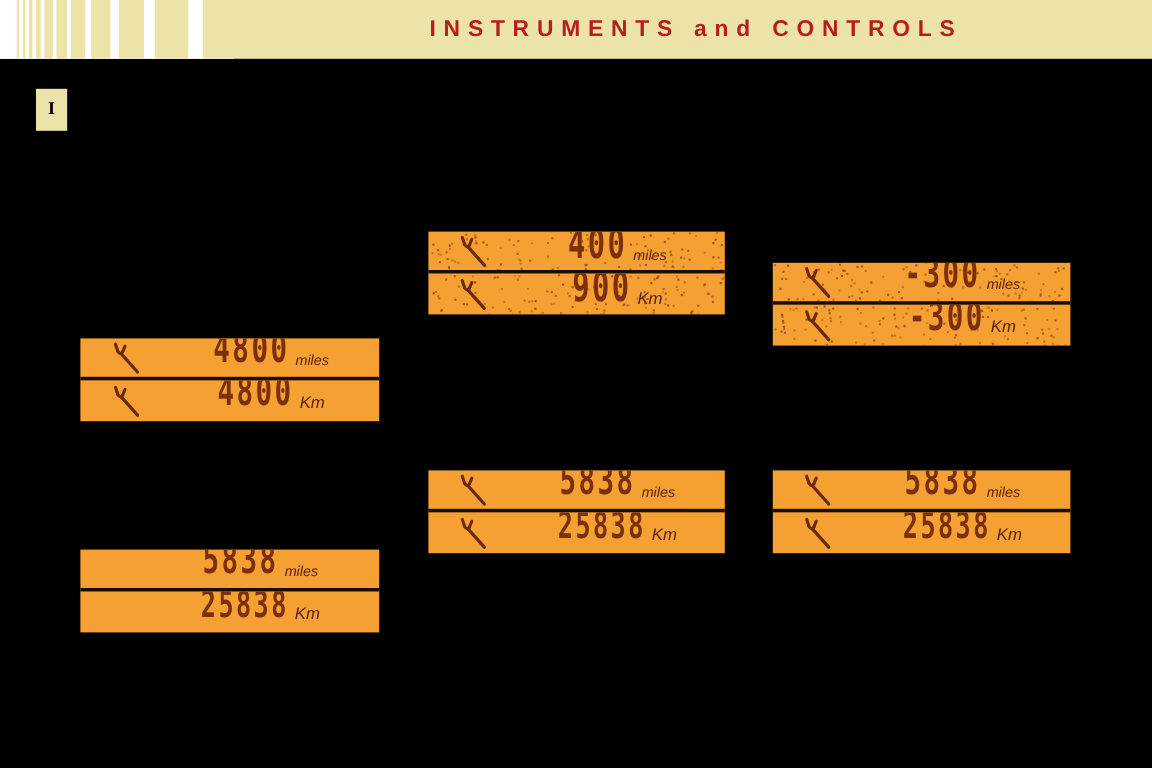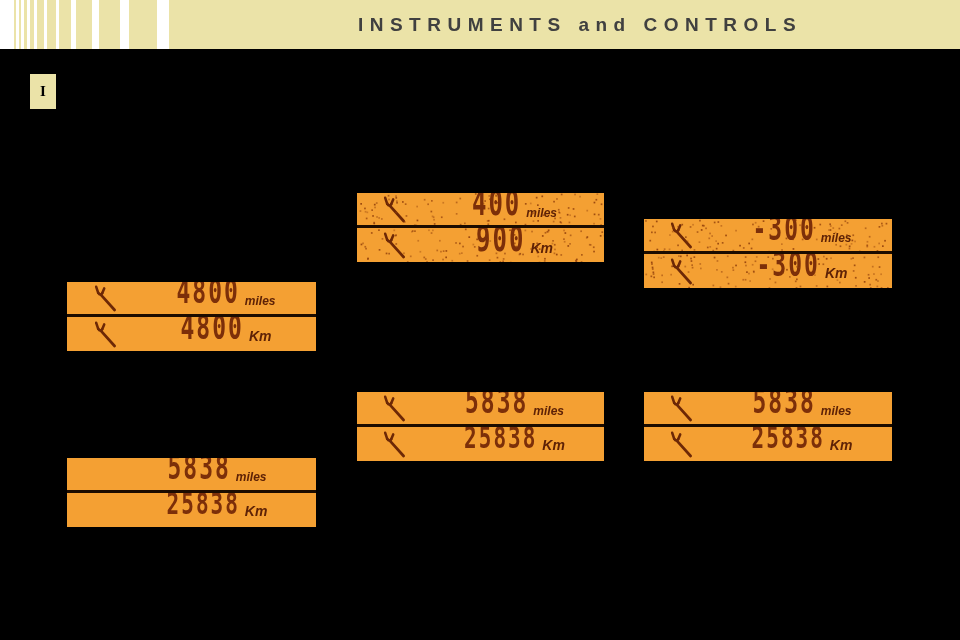--- a/index.html
+++ b/index.html
@@ -44,21 +44,21 @@
   .header-title {
     position: absolute;
     left: 200px; top: 0;
     width: 760px; height: 49px;
     display: flex;
     align-items: center;
     justify-content: center;
     font-size: 19px;
     font-weight: 600;
     letter-spacing: 6.5px;
-    color: #404040;
+    color: #b91c1c;
     white-space: nowrap;
     font-family: "Liberation Sans", sans-serif;
   }
 
   
   .chapter-tab {
     position: absolute;
     left: 30px; top: 74px;
     width: 26px; height: 35px;
     background: #ebe3a8;
@@ -113,21 +113,21 @@
     letter-spacing: 2px;
     line-height: 1;
     transform: scaleY(1.45) scaleX(1.0);
     transform-origin: center bottom;
     display: inline-block;
   }
 
   .unit {
     font-family: "Liberation Sans", sans-serif;
     font-style: italic;
-    font-weight: bold;
+    font-weight: normal;
     color: #5e2206;
     line-height: 1;
     margin-left: 5px;
     display: inline-block;
   }
 
   
   .blink-dots { position: absolute; inset: 0; pointer-events: none; }
 
   

